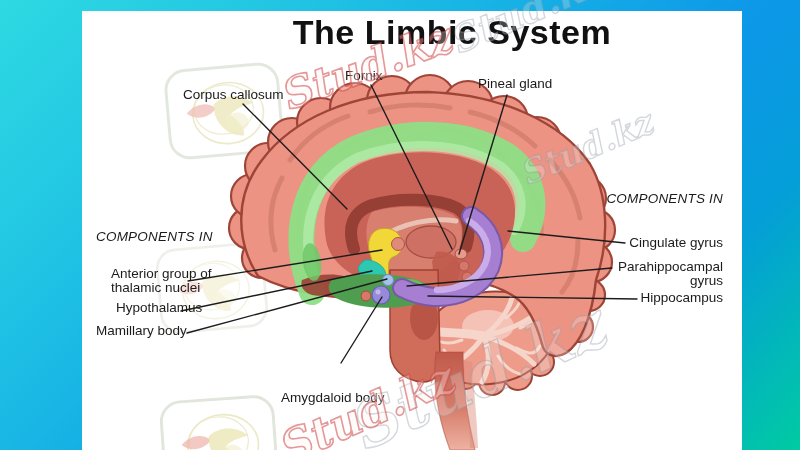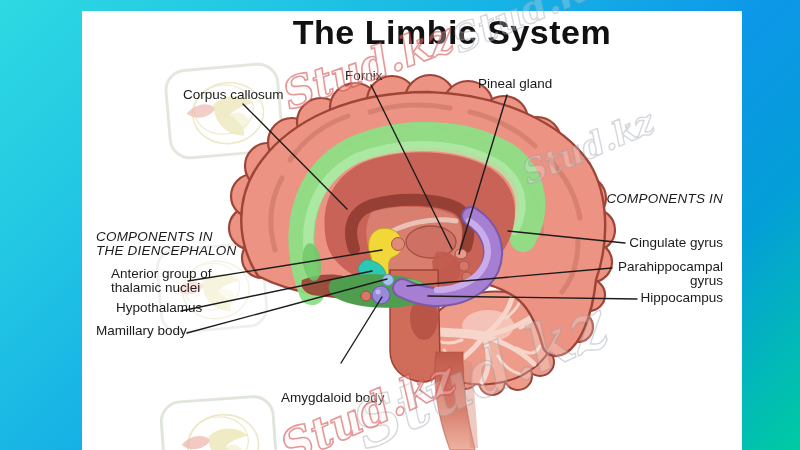--- a/index.html
+++ b/index.html
@@ -210,21 +210,20 @@
   </div>
   <div class="label label-right" style="right:77px;top:236px;text-align:right;">Cingulate gyrus</div>
   <div class="label label-right" style="right:77px;top:260px;">
     <div>Parahippocampal</div>
     <div>gyrus</div>
   </div>
   <div class="label label-right" style="right:77px;top:291px;">Hippocampus</div>
 
   <div class="label label-header" style="left:96px;top:230px;">
     <div>COMPONENTS IN</div>
-    <div>THE DIENCEPHALON</div>
   </div>
   <div class="label" style="left:96px;top:267px;margin-left:15px;">
     <div>Anterior group of</div>
     <div>thalamic nuclei</div>
   </div>
   <div class="label" style="left:96px;top:301px;margin-left:20px;">Hypothalamus</div>
   <div class="label" style="left:96px;top:324px;">Mamillary body</div>
   <div class="label" style="left:281px;top:364px;margin-top:27px;">Amygdaloid body</div>
 
   <span class="wm wm-red" style="left:368px;top:66px;font-size:42px;transform:translate(-50%,-50%) rotate(-20deg);">Stud.kz</span>

